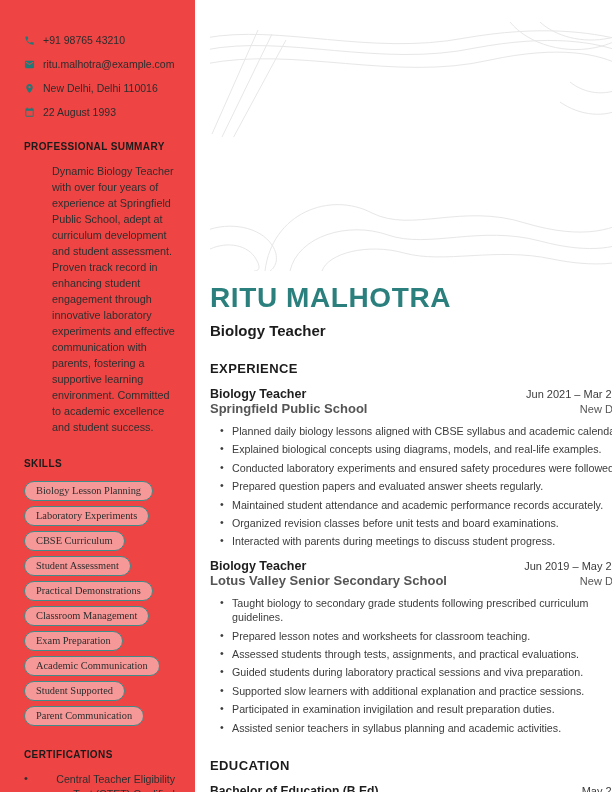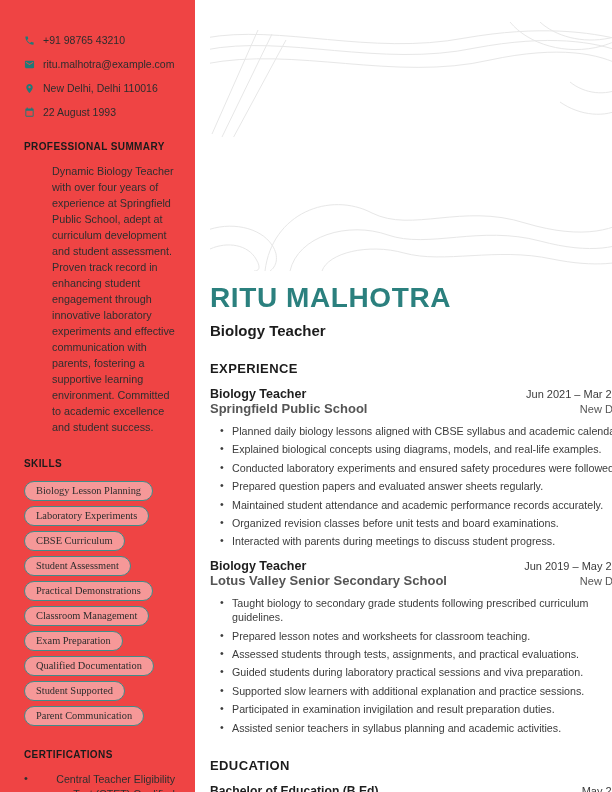--- a/index.html
+++ b/index.html
@@ -142,21 +142,21 @@
 
     <div class="side-heading">SKILLS</div>
     <div class="pills">
       <span class="pill">Biology Lesson Planning</span>
       <span class="pill">Laboratory Experiments</span>
       <span class="pill">CBSE Curriculum</span>
       <span class="pill">Student Assessment</span>
       <span class="pill">Practical Demonstrations</span>
       <span class="pill">Classroom Management</span>
       <span class="pill">Exam Preparation</span>
-      <span class="pill">Qualified Documentation</span>
+      <span class="pill">Academic Communication</span>
       <span class="pill">Student Supported</span>
       <span class="pill">Parent Communication</span>
     </div>
 
     <div class="side-heading">CERTIFICATIONS</div>
     <ul class="cert-list">
       <li>Central Teacher Eligibility Test (CTET) Qualified</li>
     </ul>
 
   </aside>

